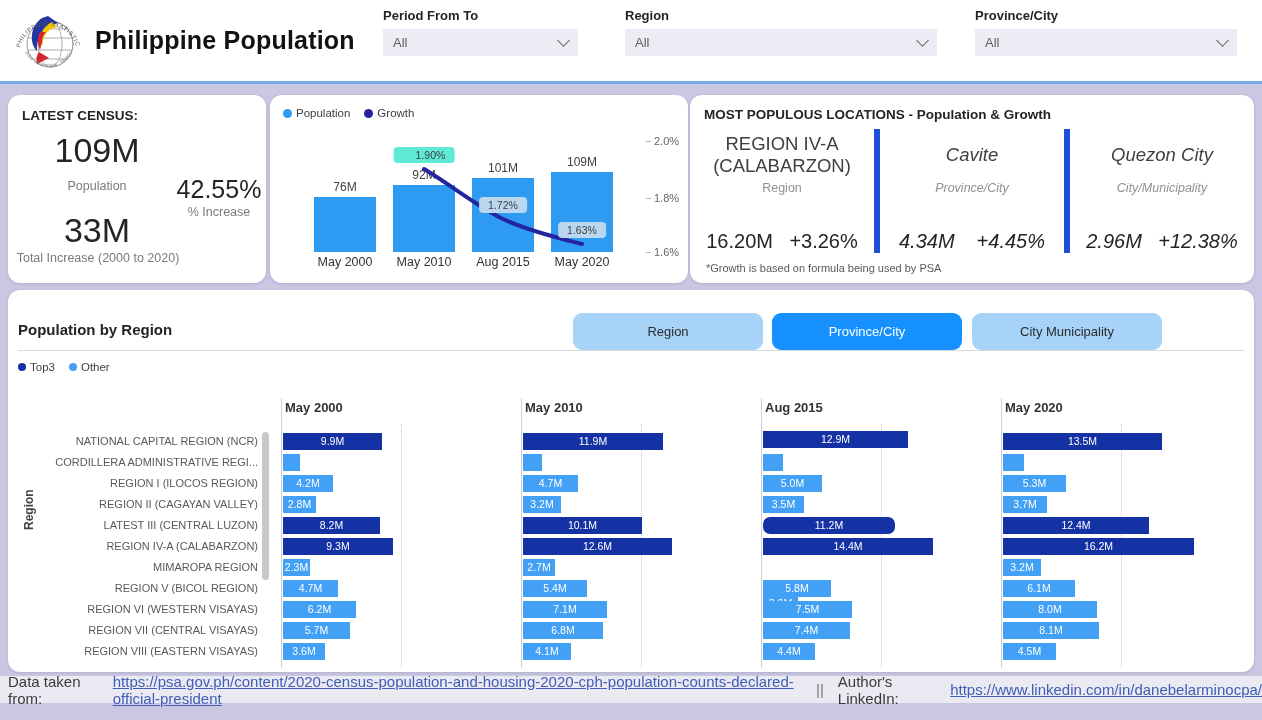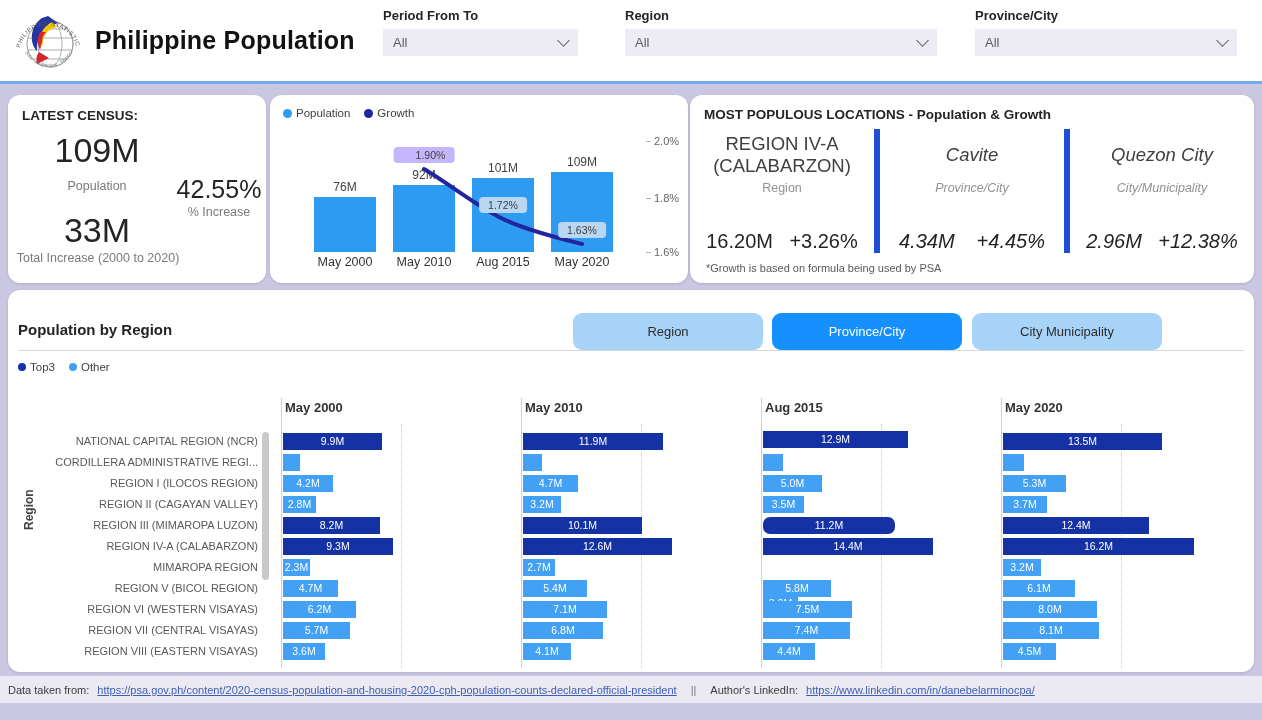--- a/index.html
+++ b/index.html
@@ -35,21 +35,21 @@
   .dot{width:9px;height:9px;border-radius:50%;display:inline-block;}
   .dot-pop{background:var(--pop);} .dot-growth{background:var(--growth);}
   .dot-top3{background:var(--top3);} .dot-other{background:var(--other);}
   .tbar{position:absolute;width:62px;background:var(--pop);}
   .tbarlbl{position:absolute;width:80px;text-align:center;font-size:12px;color:#404040;}
   .txlbl{position:absolute;width:90px;text-align:center;font-size:12.5px;color:#333;top:160px;}
   .ytick{position:absolute;left:384px;font-size:11px;color:#666;}
   .ytickdash{position:absolute;left:376px;width:5px;height:1px;background:#b5b5b5;}
   .callout{position:absolute;transform:translateX(-50%);font-size:10.5px;color:#404040;
            padding:2px 9px;border-radius:4px;white-space:nowrap;}
-  .callout.gray{background:#c4b5fd;padding-left:22px;} .callout.blue{background:#b9d7f0;}
+  .callout.gray{background:#5eead4;padding-left:22px;} .callout.blue{background:#b9d7f0;}
   
   .c3-head{position:absolute;left:14px;top:12px;font-size:13.5px;font-weight:bold;}
   .mp-wrap{position:absolute;left:0;top:34px;width:564px;height:124px;display:flex;}
   .mp-col{flex:1;display:flex;flex-direction:column;align-items:center;padding:4px 8px 0 8px;}
   .mp-col + .mp-col{border-left:6px solid #1d4ed8;font-style:italic;}
   .mp-name{font-size:18.5px;color:#404040;text-align:center;line-height:1.2;min-height:44px;
            display:flex;align-items:center;}
   .mp-type{font-size:12.5px;color:#919191;margin-top:4px;}
   .mp-vals{margin-top:auto;width:100%;display:flex;justify-content:space-around;font-size:20px;
            font-weight:500;color:#252423;}
@@ -67,21 +67,21 @@
   .rscroll{position:absolute;left:254px;top:142px;width:7px;height:148px;background:#c9c9c9;border-radius:4px;cursor:pointer;}
   .rcol{position:absolute;top:108px;width:240px;height:270px;}
   .rcol-head{position:absolute;left:4px;top:2px;font-size:13px;font-weight:bold;color:#333;}
   .raxis{position:absolute;left:0;top:0;width:1px;height:270px;background:#d0d0d0;}
   .rdotted{position:absolute;left:120px;top:26px;width:0;height:244px;border-left:1px dotted #c9c9c9;}
   .rbar{position:absolute;left:2px;height:17px;background:var(--other);color:#fff;font-size:10.5px;
         line-height:17px;text-align:center;cursor:pointer;}
   .rbar.top3{background:var(--top3);}
   
   .footer{position:absolute;left:0;top:676px;width:1262px;height:27px;background:#ebeaf2;
-          display:flex;align-items:center;font-size:11px;color:#3a3a3a;padding-left:8px;box-sizing:border-box;gap:8px;}
+          display:flex;align-items:center;font-size:15px;color:#3a3a3a;padding-left:8px;box-sizing:border-box;gap:8px;}
   .footer a{color:#3f5eb5;text-decoration:underline;}
   .fsep{color:#777;margin:0 6px;}
 </style>
 </head>
 <body>
 
 <div class="page" style="--pop: #2E9BF3; --growth: #23249E; --top3: #1532A4; --other: #42A0F5; --tabact: #1690FF; --tabina: #A8D3F8; --accent: #74AAE9;">
 
   <div class="header">
     <svg class="logo" width="72" height="72" viewBox="0 0 72 72">
@@ -229,21 +229,21 @@
           <span class="dot dot-other" style="width:8px;height:8px;"></span>
           <span>Other</span>
         </span>
     </div>
     <div class="raxis-title">Region</div>
     <div class="rlabels" id="region-labels">
         <div class="rlabel">NATIONAL CAPITAL REGION (NCR)</div>
         <div class="rlabel">CORDILLERA ADMINISTRATIVE REGI...</div>
         <div class="rlabel">REGION I (ILOCOS REGION)</div>
         <div class="rlabel">REGION II (CAGAYAN VALLEY)</div>
-        <div class="rlabel">REGION III (MIMAROPA LUZON)</div>
+        <div class="rlabel">LATEST III (CENTRAL LUZON)</div>
         <div class="rlabel">REGION IV-A (CALABARZON)</div>
         <div class="rlabel">MIMAROPA REGION</div>
         <div class="rlabel">REGION V (BICOL REGION)</div>
         <div class="rlabel">REGION VI (WESTERN VISAYAS)</div>
         <div class="rlabel">REGION VII (CENTRAL VISAYAS)</div>
         <div class="rlabel">REGION VIII (EASTERN VISAYAS)</div>
       </div>
     <div class="rscroll"></div>
     <div id="region-columns" style="position:absolute;left:0;top:0;width:1246px;height:382px;">
         <div class="rcol" style="left: 273px;">

